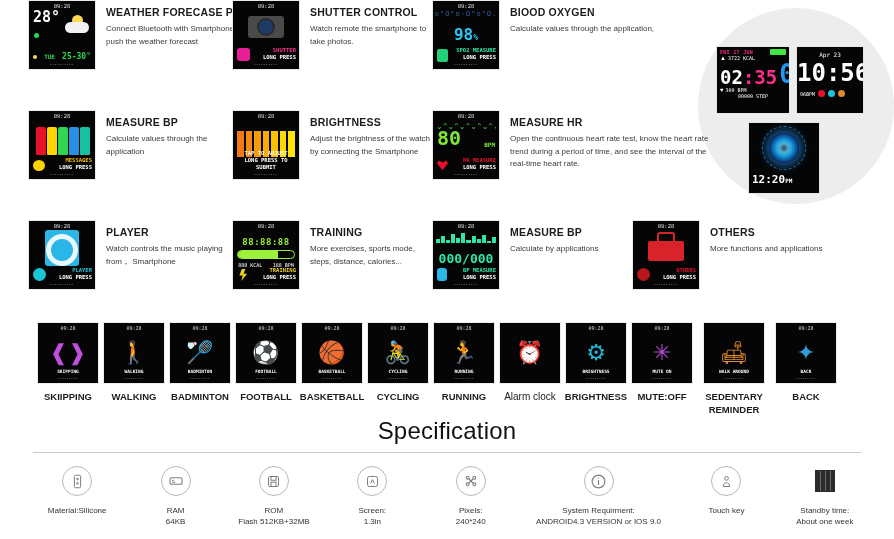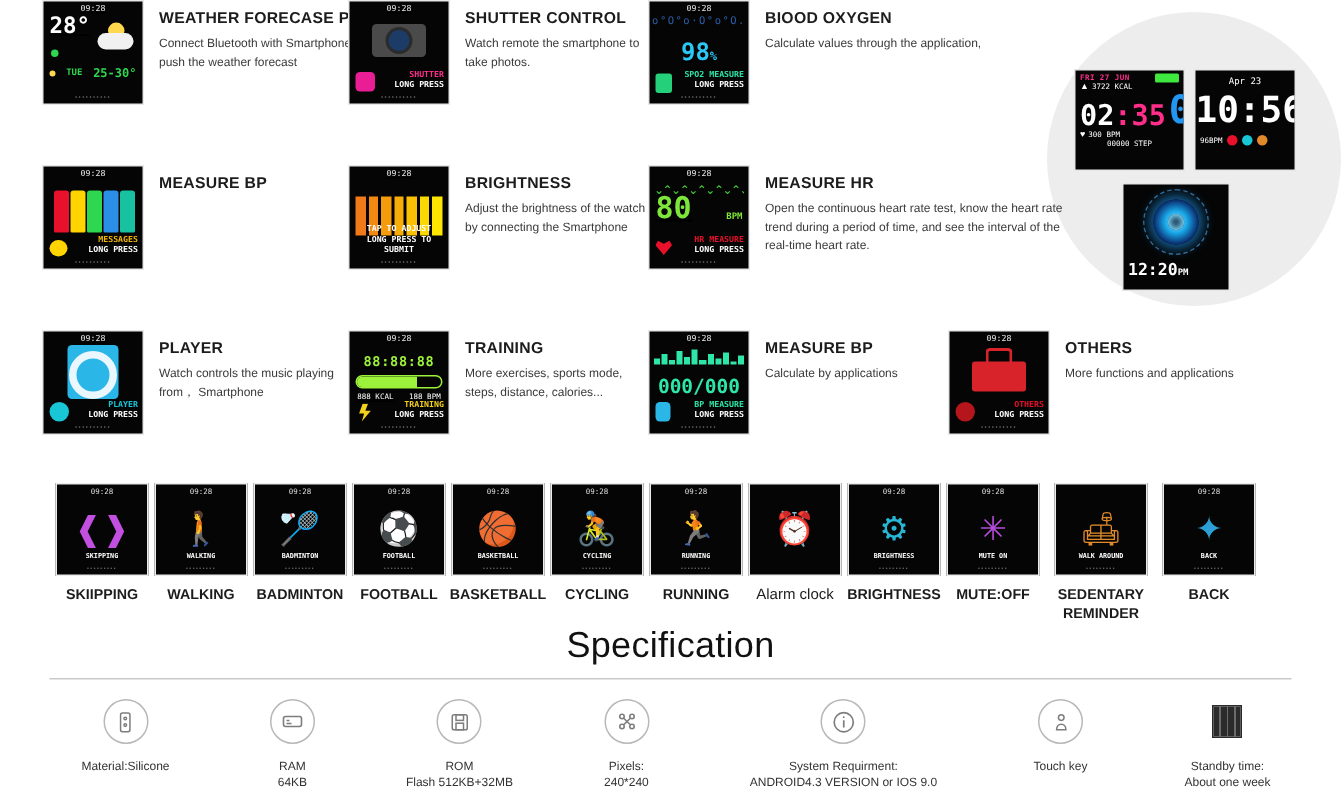--- a/index.html
+++ b/index.html
@@ -76,21 +76,21 @@
   
   .t-time { color:#e8e8e8; font-size:5.5px; text-align:center; padding-top:2px; font-family:"DejaVu Sans Mono", monospace;}
   .t-dots { position:absolute; bottom:2px; left:0; right:0; text-align:center; color:#6b6b6b; font-size:4px; letter-spacing:1px;}
   .t-label { position:absolute; right:3px; bottom:9px; text-align:right; line-height:6.5px; font-family:"DejaVu Sans Mono", monospace; font-size:5.5px; font-weight:bold;}
   .t-label .l2 { color:#ffffff; }
 
   .w-temp { color:#fff; font-size:15px; font-weight:bold; padding-left:4px; line-height:16px; font-family:"DejaVu Sans Mono", monospace;}
   .w-sun { position:absolute; right:6px; top:14px; width:26px; height:18px; }
   .w-sun .sun { position:absolute; right:6px; top:0; width:11px; height:11px; border-radius:50%; background:#ffd84d;}
   .w-sun .cloud { position:absolute; right:0; bottom:0; width:24px; height:11px; background:#f1f1f1; border-radius:7px;}
-  .w-bot { position:absolute; left:4px; right:4px; bottom:16px; display:flex; justify-content:space-between; align-items:center;}
+  .w-bot { position:absolute; left:4px; right:4px; bottom:8px; display:flex; justify-content:space-between; align-items:center;}
   .w-tue { color:#2fd64f; font-size:6px; font-weight:bold; font-family:"DejaVu Sans Mono", monospace;}
   .w-range { color:#2fd64f; font-size:8px; font-weight:bold; font-family:"DejaVu Sans Mono", monospace;}
   .w-greendot { width:5px; height:5px; border-radius:50%; background:#2fd64f; position:absolute; left:5px; top:32px;}
   .w-yellowdot { width:4px; height:4px; border-radius:50%; background:#ffd84d;}
 
   .cam { position:absolute; left:50%; top:26px; transform:translate(-50%,-50%); width:36px; height:22px; background:#4a4a4a; border-radius:3px;}
   .cam:after { content:""; position:absolute; left:50%; top:50%; transform:translate(-50%,-50%); width:14px; height:14px; border-radius:50%; background:#1c3b66; box-shadow:0 0 0 2px #2b2b2b;}
   .cam-badge { position:absolute; left:4px; bottom:8px; width:13px; height:13px; border-radius:3px; background:#e91e95;}
 
   .spo-bubbles { position:absolute; left:0; right:0; top:9px; height:12px; color:#2b5fa8; font-size:7px; letter-spacing:1px; text-align:center; font-family:"DejaVu Sans Mono", monospace;}
@@ -275,20 +275,21 @@
           </div>
           <div class="smiley"></div>
           <div class="t-label">
             <div style="color:#f2b705">MESSAGES</div>
             <div class="l2">LONG PRESS</div>
           </div>
           <div class="t-dots">••••••••••</div>
         </div>
         <div class="ftext">
           <div class="ftitle">MEASURE BP</div>
+          <div class="fdesc">Calculate values through the application</div>
         </div>
       </div>
 
       <div class="fcell c2">
         <div class="ftile">
           <div class="t-time">09:28</div>
           <div class="bright-bars">
             <span class="bb" style="background:#f07a1a"></span>
             <span class="bb" style="background:#f28a12"></span>
             <span class="bb" style="background:#f59b0c"></span>
@@ -578,20 +579,30 @@
         <svg width="15" height="15" viewBox="0 0 24 24" fill="none" stroke="#7d7d7d" stroke-width="1.6">
           <rect x="4" y="4" width="16" height="16" rx="2"></rect>
             <rect x="8" y="4" width="8" height="6"></rect>
             <rect x="8" y="13" width="8" height="7"></rect>
         </svg>
       </div>
       <div class="spec-txt">ROM</div>
       <div class="spec-txt">Flash 512KB+32MB</div>
     </div>
 
+    <div class="spec">
+      <div class="spec-ic">
+        <svg width="15" height="15" viewBox="0 0 24 24" fill="none" stroke="#7d7d7d" stroke-width="1.6">
+          <rect x="4" y="4" width="16" height="16" rx="3"></rect>
+            <path d="M9 15l3-6 3 6"></path>
+        </svg>
+      </div>
+      <div class="spec-txt">Screen:</div>
+      <div class="spec-txt">1.3in</div>
+    </div>
 
     <div class="spec">
       <div class="spec-ic">
         <svg width="16" height="16" viewBox="0 0 24 24" fill="none" stroke="#7d7d7d" stroke-width="1.6">
           <circle cx="7" cy="7" r="2.2"></circle>
             <circle cx="17" cy="7" r="2.2"></circle>
             <circle cx="7" cy="17" r="2.2"></circle>
             <circle cx="17" cy="17" r="2.2"></circle>
           <path d="M9 9l6 6M15 9l-6 6"></path>
         </svg>

